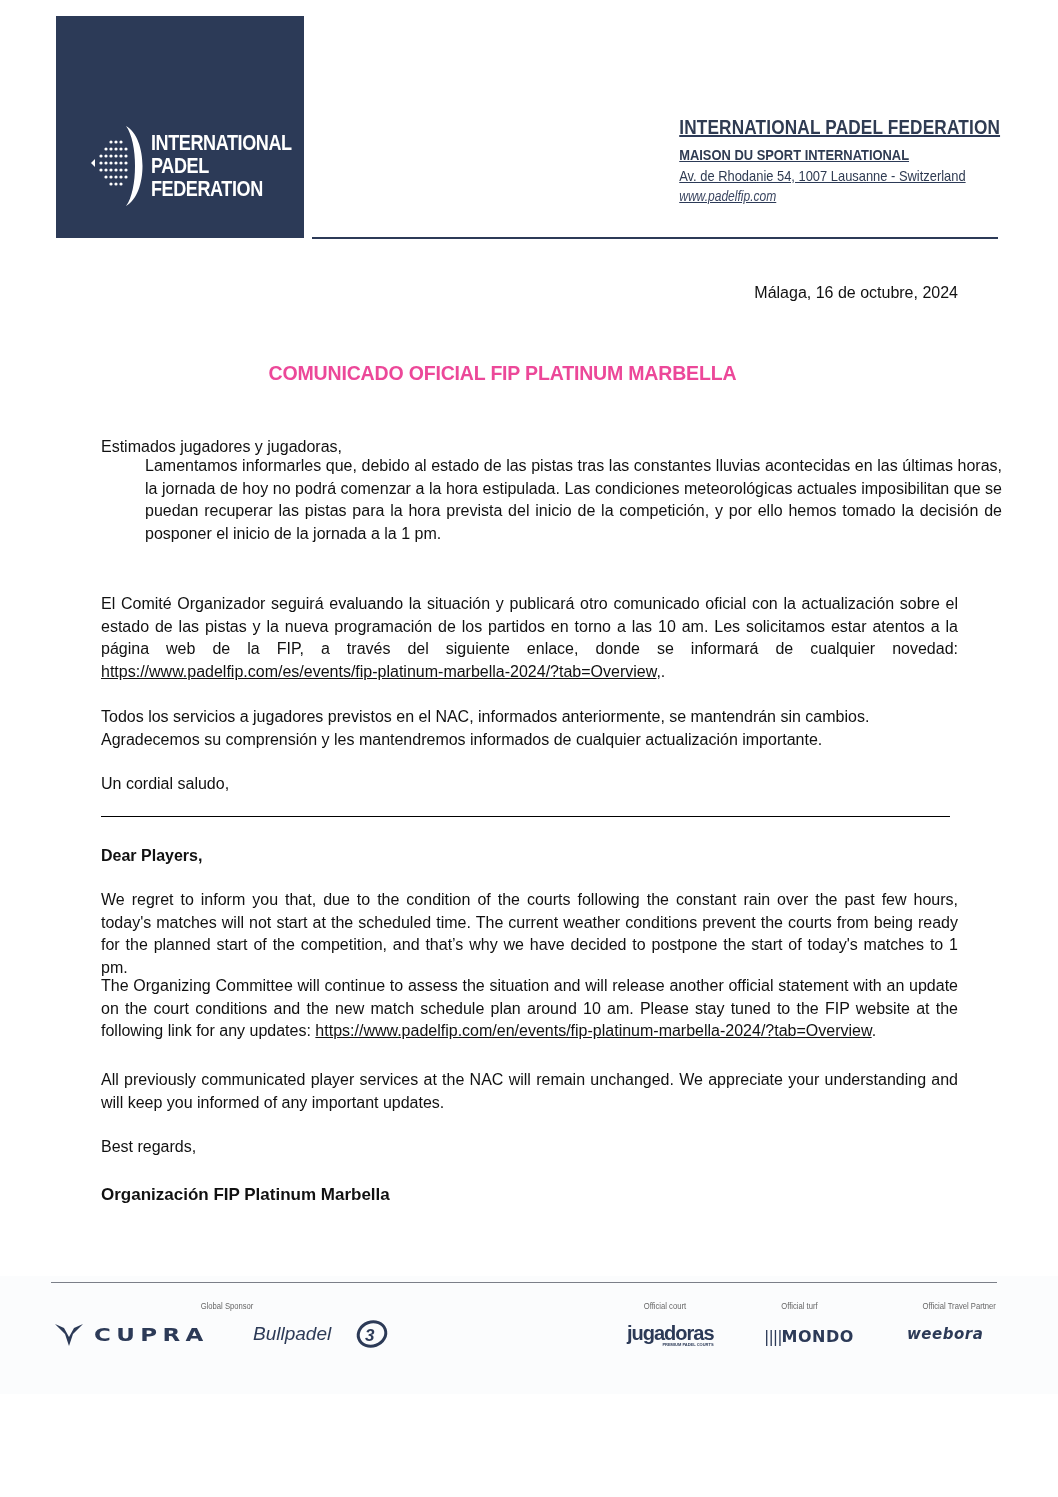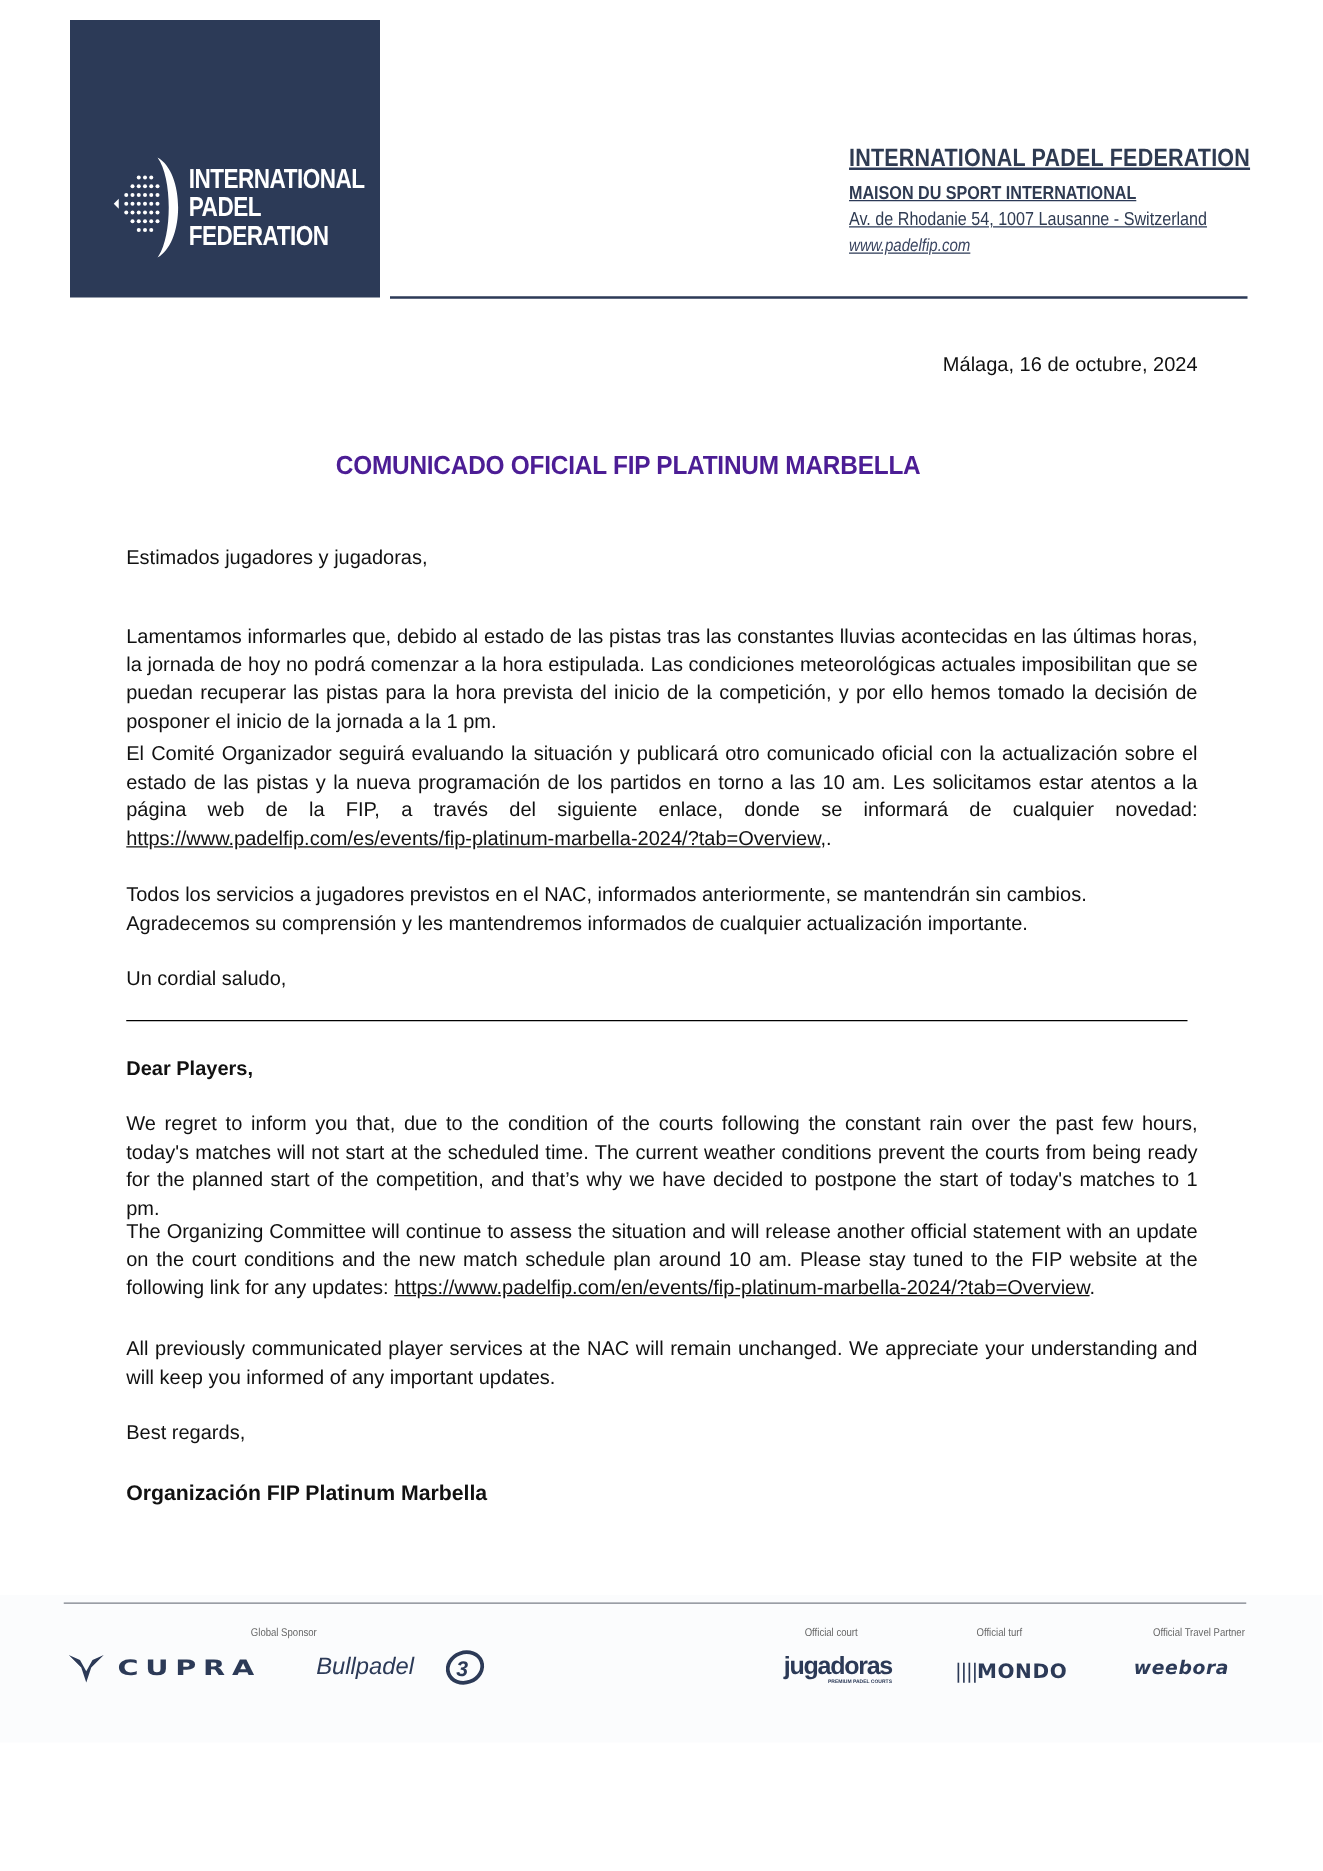--- a/index.html
+++ b/index.html
@@ -29,21 +29,21 @@
     .addr .line { font-size: 15px; line-height: 21px; white-space: nowrap; transform: scaleX(0.86); transform-origin: right top; color:#2f3b52; }
     .addr .maison { margin-top: 5px; font-weight: bold; }
     .addr .web { font-style: italic; font-size: 14px; color: #3a4560; }
 
     .header-rule { position: absolute; left: 312px; top: 237px; width: 686px; height: 2px; background: #2c3a57; }
 
     .date { position: absolute; right: 100px; top: 284px; font-size: 16px; color: #111; }
 
     .title {
       position: absolute; left: 0; width: 1004px; top: 361px; text-align: center;
-      font-size: 21px; font-weight: bold; color: #4c1d95; letter-spacing: -0.2px;
+      font-size: 21px; font-weight: bold; color: #ec4899; letter-spacing: -0.2px;
     }
     .title span { display: inline-block; transform: scaleX(0.93); }
 
     .body-text {
       position: absolute; left: 101px; width: 857px;
       font-size: 16px; line-height: 22.5px; color: #111; text-align: justify;
     }
     .body-text p { margin: 0; }
     .body-text a { color: #111; text-decoration: underline; }
     .bold { font-weight: bold; }
@@ -124,21 +124,21 @@
 
 <div class="header-rule"></div>
 
 <div class="date">Málaga, 16 de octubre, 2024</div>
 
 <div class="title"><span>COMUNICADO OFICIAL FIP PLATINUM MARBELLA</span></div>
 
 <div class="body-text" style="top:436px;">
   <p>Estimados jugadores y jugadoras,</p>
 </div>
-<div class="body-text" style="top:499px;">
+<div class="body-text" style="top:455px;margin-left:44px;">
   <p>Lamentamos informarles que, debido al estado de las pistas tras las constantes lluvias acontecidas en las últimas horas, la jornada de hoy no podrá comenzar a la hora estipulada. Las condiciones meteorológicas actuales imposibilitan que se puedan recuperar las pistas para la hora prevista del inicio de la competición, y por ello hemos tomado la decisión de posponer el inicio de la jornada a la 1 pm.</p>
 </div>
 <div class="body-text" style="top:593px;">
   <p><span>El Comité Organizador seguirá evaluando la situación y publicará otro comunicado oficial con la actualización sobre el estado de las pistas y la nueva programación de los partidos en torno a las 10 am. Les solicitamos estar atentos a la página web de la FIP, a través del siguiente enlace, donde se informará de cualquier novedad:</span> <a>https://www.padelfip.com/es/events/fip-platinum-marbella-2024/?tab=Overview</a><span>,.</span></p>
 </div>
 <div class="body-text" style="top:706px; text-align:left;">
   <p>Todos los servicios a jugadores previstos en el NAC, informados anteriormente, se mantendrán sin cambios.</p>
   <p>Agradecemos su comprensión y les mantendremos informados de cualquier actualización importante.</p>
 </div>
 <div class="body-text" style="top:773px;">

